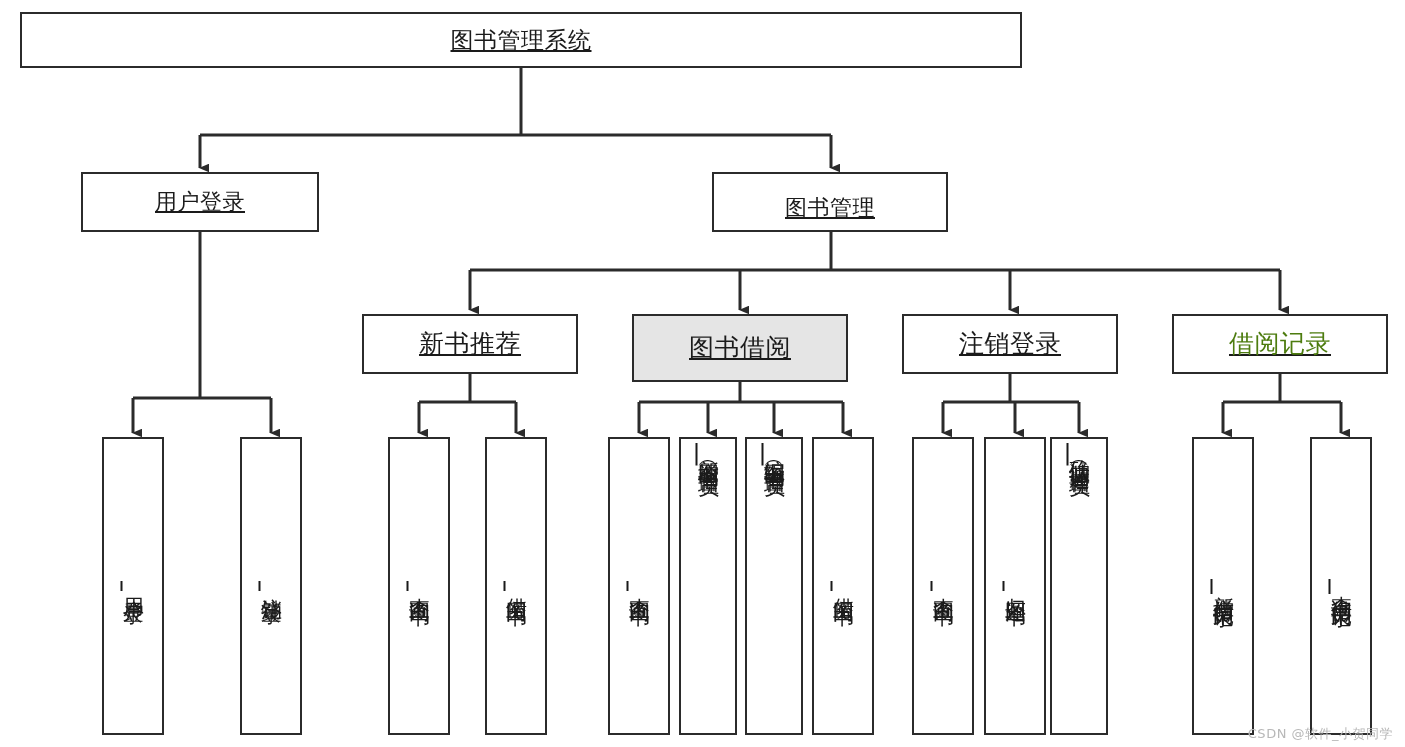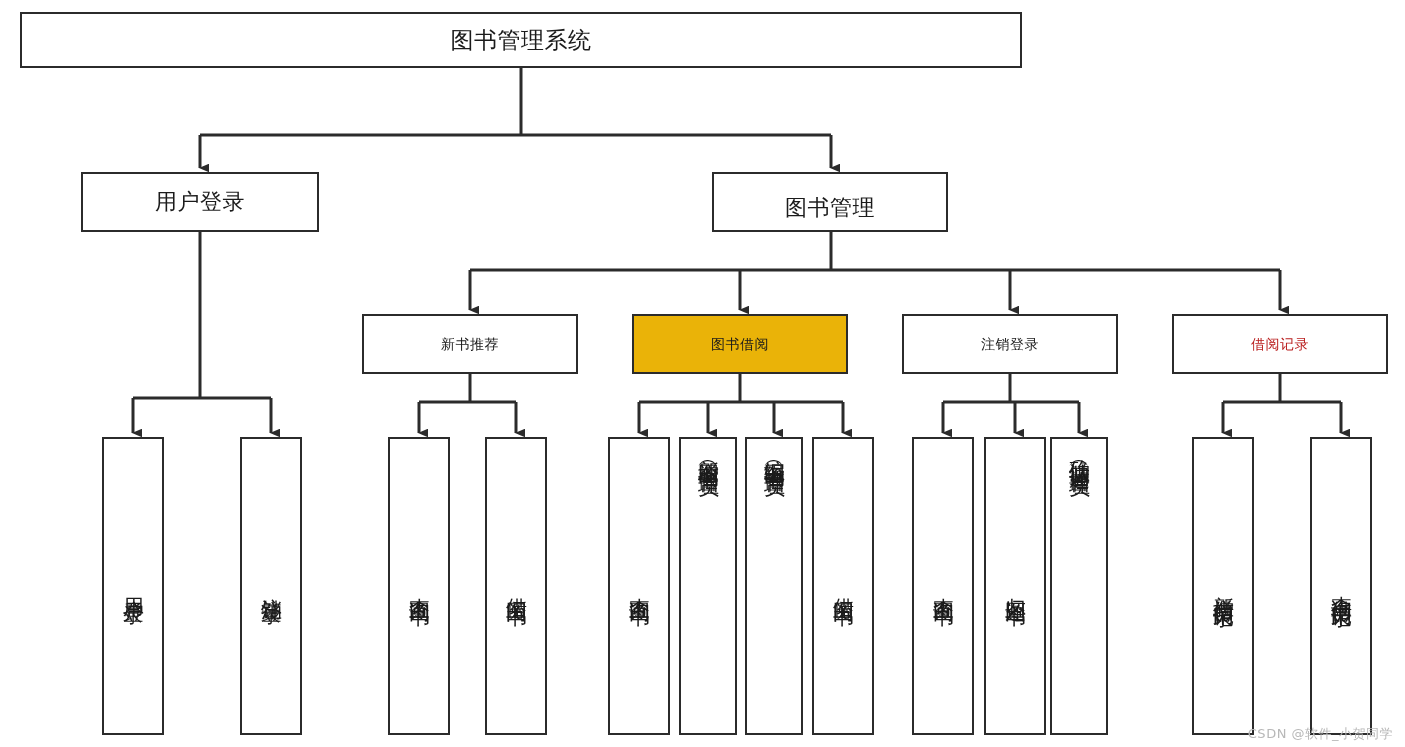--- a/index.html
+++ b/index.html
@@ -29,30 +29,31 @@
   .node {
     position: absolute;
     box-sizing: border-box;
     background: #ffffff;
     border: 2.5px solid #2b2b2b;
     display: flex;
     align-items: center;
     justify-content: center;
     text-align: center;
     z-index: 3;
+    text-decoration: underline;
   }
   .node-label {
     display: block;
     line-height: 1.06;
     letter-spacing: 0.5px;
     color: #1b1b1b;
   }
   .node.root .node-label { font-size: 23px; }
   .node.level1 .node-label { font-size: 22px; }
-  .node.level2 .node-label { font-size: 14px; }
+  .node.level2 .node-label { font-size: 25px; }
   .node.leaf {
     align-items: flex-start;
     padding-top: 4px;
   }
   .node.leaf .node-label {
     writing-mode: vertical-rl;
     text-orientation: upright;
     font-size: 21px;
     line-height: 1.0;
     letter-spacing: 2.5px;
@@ -138,28 +139,28 @@
   <div class="node level1" style="left: 81px; top: 172px; width: 238px; height: 60px; border-color: rgb(43, 43, 43); background: rgb(255, 255, 255);">
     <span class="node-label" style="color: rgb(27, 27, 27);">用户登录</span>
   </div>
   <div class="node level1" style="left: 712px; top: 172px; width: 236px; height: 60px; border-color: rgb(43, 43, 43); background: rgb(255, 255, 255);">
     <span class="node-label" style="color: rgb(27, 27, 27); margin-top: 11px;">图书管理</span>
   </div>
 
   <div class="node level2" style="left: 362px; top: 314px; width: 216px; height: 60px; border-color: rgb(43, 43, 43); background: rgb(255, 255, 255);">
     <span class="node-label" style="color: rgb(27, 27, 27);">新书推荐</span>
   </div>
-  <div class="node level2" style="left: 632px; top: 314px; width: 216px; height: 60px; border-color: rgb(43, 43, 43); background: #eab308;">
+  <div class="node level2" style="left: 632px; top: 314px; width: 216px; height: 68px; border-color: rgb(43, 43, 43); background: #e5e5e5;">
     <span class="node-label" style="color: rgb(27, 27, 27);">图书借阅</span>
   </div>
   <div class="node level2" style="left: 902px; top: 314px; width: 216px; height: 60px; border-color: rgb(43, 43, 43); background: rgb(255, 255, 255);">
     <span class="node-label" style="color: rgb(27, 27, 27);">注销登录</span>
   </div>
   <div class="node level2" style="left: 1172px; top: 314px; width: 216px; height: 60px; border-color: rgb(43, 43, 43); background: rgb(255, 255, 255);">
-    <span class="node-label" style="color: #b91c1c;">借阅记录</span>
+    <span class="node-label" style="color: #4d7c0f;">借阅记录</span>
   </div>
 
   <div class="node leaf center-v" style="left: 102px; top: 437px; width: 62px; height: 298px; border-color: rgb(43, 43, 43); background: rgb(255, 255, 255);">
     <span class="node-label" style="color: rgb(27, 27, 27);">用户登录</span>
   </div>
   <div class="node leaf center-v" style="left: 240px; top: 437px; width: 62px; height: 298px; border-color: rgb(43, 43, 43); background: rgb(255, 255, 255);">
     <span class="node-label" style="color: rgb(27, 27, 27);">注销登录</span>
   </div>
   <div class="node leaf center-v" style="left: 388px; top: 437px; width: 62px; height: 298px; border-color: rgb(43, 43, 43); background: rgb(255, 255, 255);">
     <span class="node-label" style="color: rgb(27, 27, 27);">查询图书</span>

